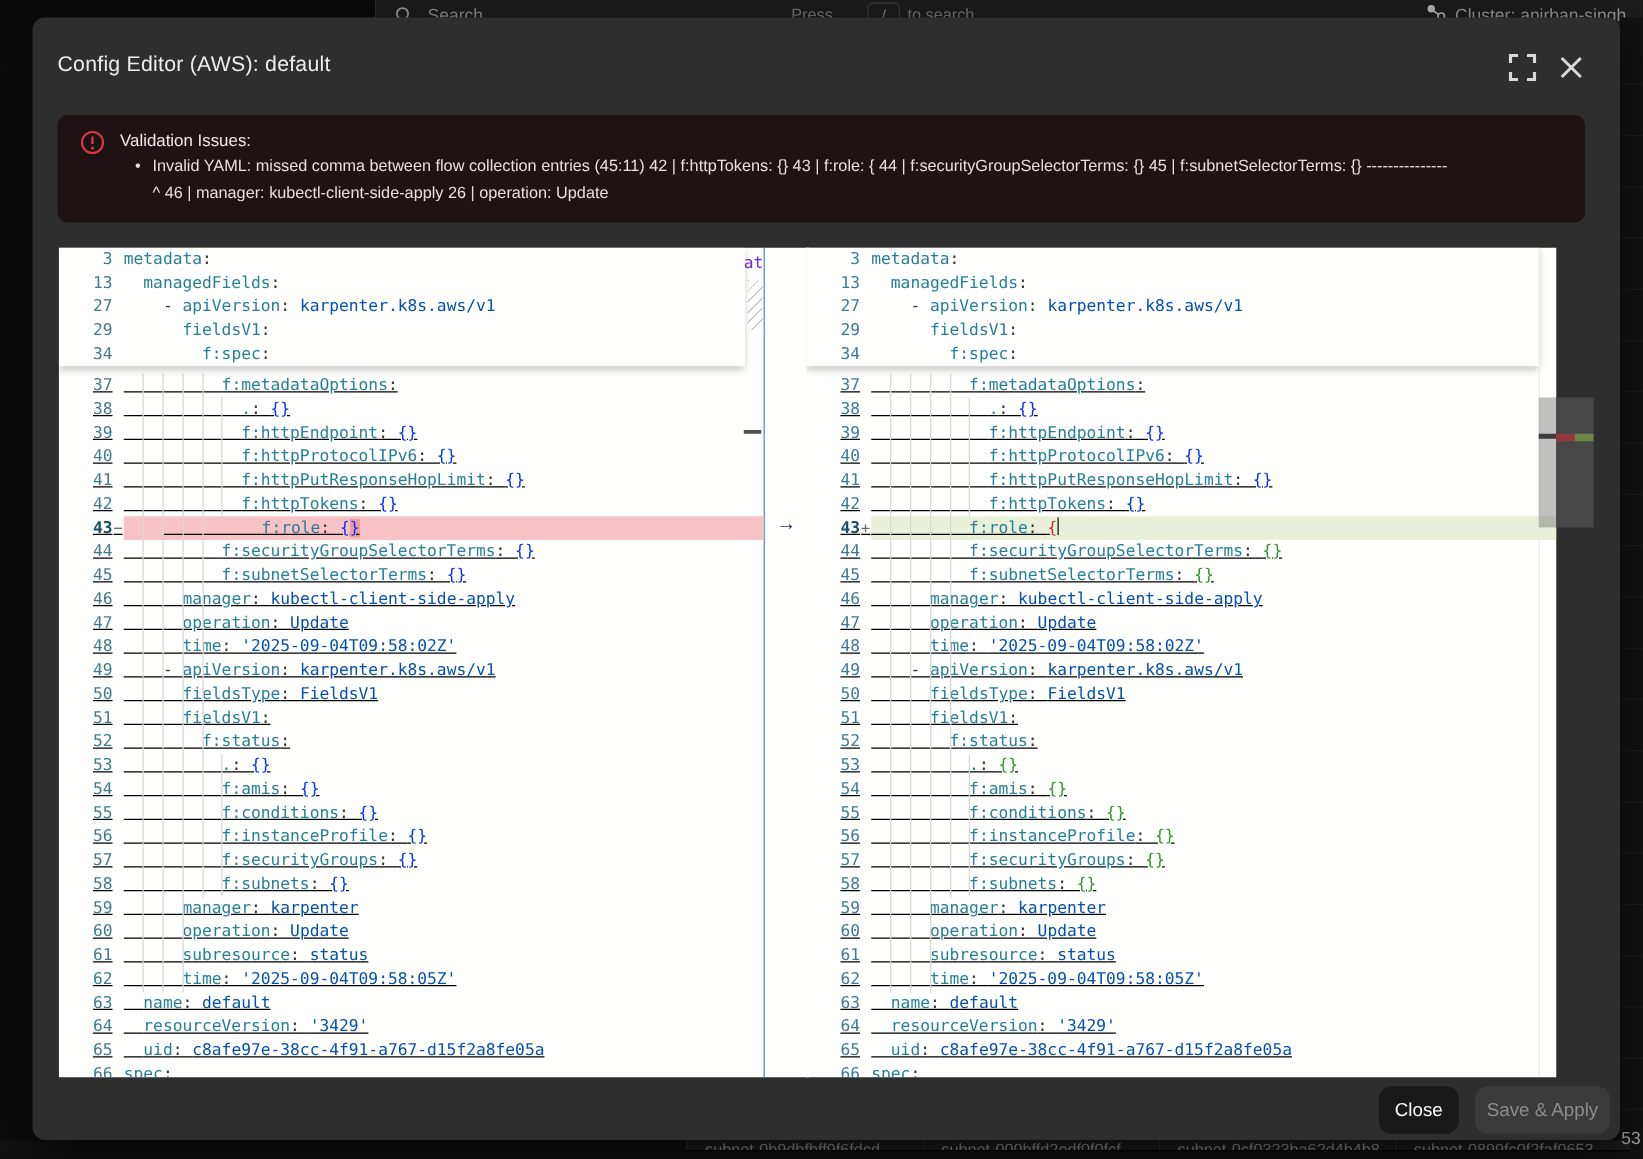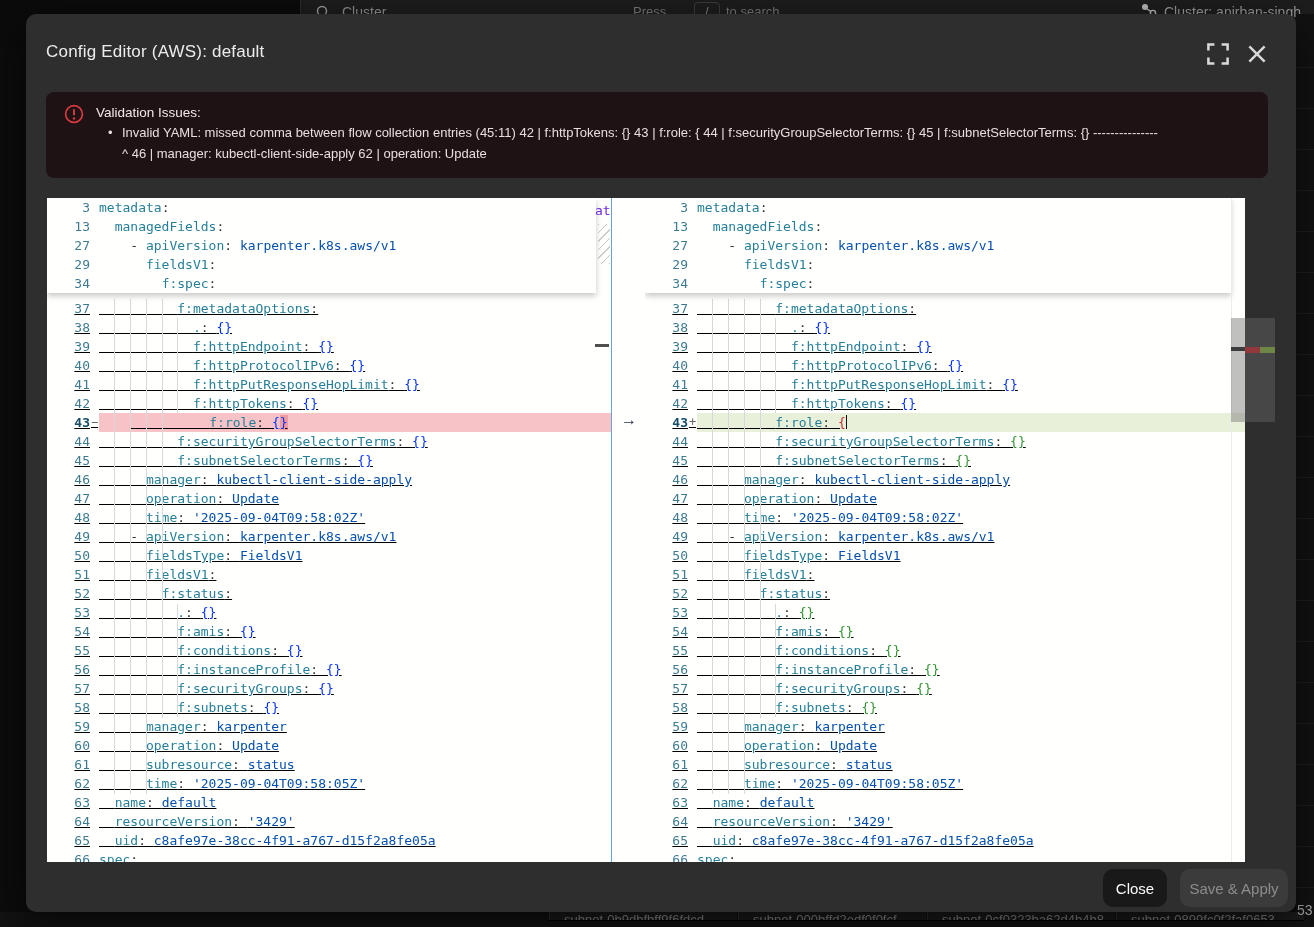--- a/index.html
+++ b/index.html
@@ -82,21 +82,21 @@
 <body>
 
 <div id="page">
 
   <div id="topbar">
     <div class="side"></div>
     <svg class="abs" style="left:315px;top:4px" width="16" height="16" viewBox="0 0 16 16">
       <circle cx="7" cy="7" r="4.5" fill="none" stroke="#9a9a9a" stroke-width="1.5"></circle>
       <line x1="10.5" y1="10.5" x2="14" y2="14" stroke="#9a9a9a" stroke-width="1.5"></line>
     </svg>
-    <div class="tb-text" style="left:342px">Cluster...</div>
+    <div class="tb-text" style="left:342px">Search...</div>
     <div class="tb-text tb-dim" style="left:633px">Press</div>
     <div class="keycap">/</div>
     <div class="tb-text tb-dim" style="left:726px">to search</div>
     <svg class="abs" style="left:1140px;top:2px" width="18" height="16" viewBox="0 0 18 16">
       <circle cx="5" cy="5" r="3" fill="#b9b9b9"></circle>
       <circle cx="13" cy="11" r="2.6" fill="none" stroke="#b9b9b9" stroke-width="1.4"></circle>
       <line x1="7" y1="7" x2="10.8" y2="9.4" stroke="#b9b9b9" stroke-width="1.3"></line>
     </svg>
     <div class="tb-text" style="left:1164px;color:#9a9a9a">Cluster: anirban-singh</div>
   </div>
@@ -147,21 +147,21 @@
 
     <div id="banner">
       <svg class="abs" style="left:18px;top:12px" width="20" height="20" viewBox="0 0 20 20">
         <circle cx="10" cy="10" r="8.4" fill="none" stroke="#d93a3f" stroke-width="1.7"></circle>
         <line x1="10" y1="5.2" x2="10" y2="11.2" stroke="#d93a3f" stroke-width="1.9"></line>
         <circle cx="10" cy="14.4" r="1.25" fill="#d93a3f"></circle>
       </svg>
       <div id="banner-title">Validation Issues:</div>
       <div id="vbullet">•</div>
       <div class="vmsg" style="top:33px">Invalid YAML: missed comma between flow collection entries (45:11) 42 | f:httpTokens: {} 43 | f:role: { 44 | f:securityGroupSelectorTerms: {} 45 | f:subnetSelectorTerms: {} ---------------</div>
-      <div class="vmsg" style="top:54px">^ 46 | manager: kubectl-client-side-apply 62 | operation: Update</div>
+      <div class="vmsg" style="top:54px">^ 46 | manager: kubectl-client-side-apply 26 | operation: Update</div>
     </div>
 
     <div id="editor">
 
       <div id="pane-left" class="pane">
         <div class="pane-content" id="orig-content">
             <div class="crow">
               <span class="gnum">37</span>
               <span class="gmark"></span>
               <span class="ccode">          <span class="tk-k">f:metadataOptions</span><span class="tk-p">:</span></span>

